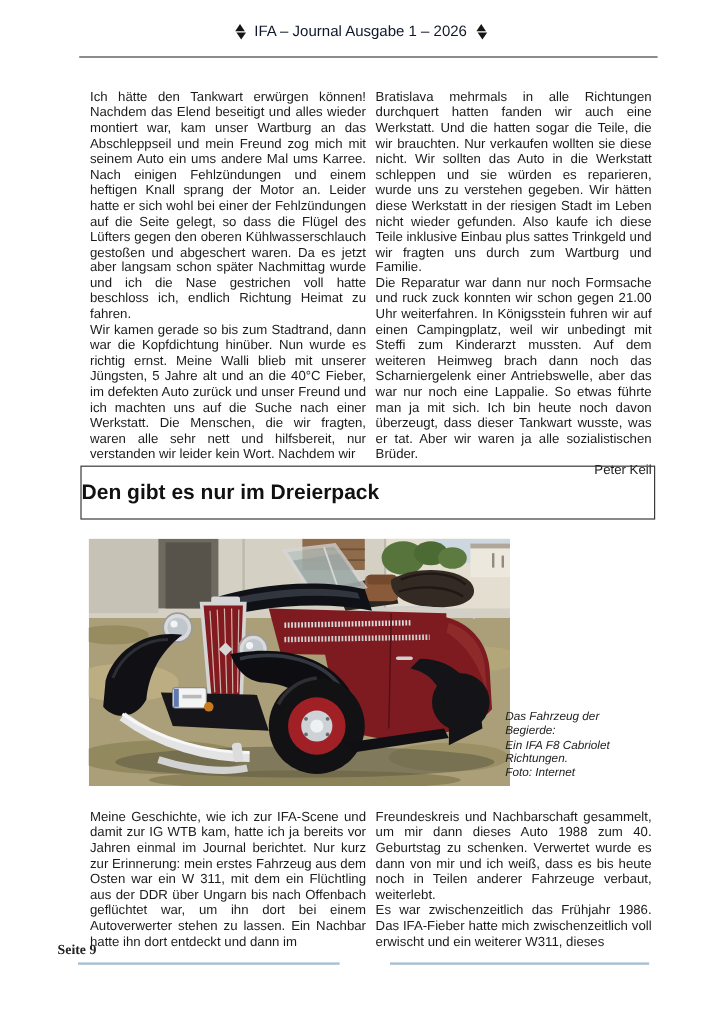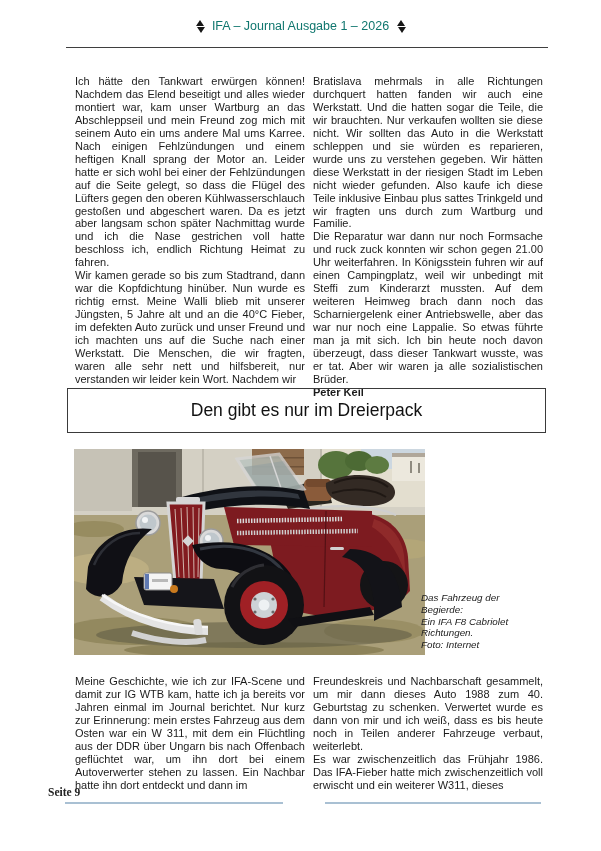--- a/index.html
+++ b/index.html
@@ -1,37 +1,37 @@
 <!DOCTYPE html>
 <html lang="de"><head>
 <meta charset="utf-8">
 <style>
   html,body{margin:0;padding:0;background:#ffffff;}
   #page{
     position:relative;width:601px;height:851px;background:#ffffff;overflow:hidden;
     font-family:"Liberation Sans",sans-serif;color:#1b1b1b;
   }
   
-  .header{position:absolute;top:19px;left:0;width:100%;display:flex;justify-content:center;align-items:center;gap:7px;font-size:12.5px;color:#0f766e;}
+  .header{position:absolute;top:19px;left:0;width:100%;display:flex;justify-content:center;align-items:center;gap:7px;font-size:12.5px;color:#0f172a;}
   .orn{display:inline-flex;flex-direction:column;align-items:center;line-height:0;}
   .orn i{display:block;width:0;height:0;border-left:4px solid transparent;border-right:4px solid transparent;}
   .orn .up{border-bottom:6px solid #161616;}
   .orn .down{border-top:6px solid #161616;margin-top:1px;margin-left:2px;}
   .header-rule{position:absolute;top:47px;left:66px;width:482px;border-top:1.6px solid #3f3f3f;}
   
   .cols{position:absolute;left:75px;width:468px;display:flex;gap:8px;margin-top:14px;}
   .cols-top{top:61px;}
   .cols-bottom{top:661px;}
   .col{width:230px;font-size:11px;line-height:12.95px;text-align:justify;hyphens:auto;-webkit-hyphens:auto;}
   .col p{margin:0;}
-  .byline{text-align:left;font-weight:bold;margin-top:1px;}
+  .byline{text-align:right;font-weight:normal;margin-top:1px;}
   
   .headline-box{
     position:absolute;top:388px;left:67px;width:477px;height:43px;border:1.7px solid #3a3a3a;
-    display:flex;align-items:center;justify-content:center;font-size:17.5px;font-weight:normal;color:#111;
+    display:flex;align-items:center;font-size:17.5px;font-weight:bold;color:#111;
   }
   
   .photo{position:absolute;top:449px;left:74px;width:351px;height:206px;}
   .photo svg{display:block;width:351px;height:206px;}
   .caption{position:absolute;top:592px;left:421px;width:96px;font-style:italic;font-size:9.8px;line-height:11.8px;color:#222;}
   
   .footer{position:absolute;top:786px;left:0;width:100%;height:24px;}
   .footer-label{position:absolute;top:0;left:0;width:100%;text-align:left;font-family:"Liberation Serif",serif;font-weight:bold;font-size:11.5px;color:#222;margin-left:48px;}
   .footer-line{position:absolute;top:16px;height:2px;background:#a9c0d3;}
   .footer-line.left{left:65px;width:218px;}

